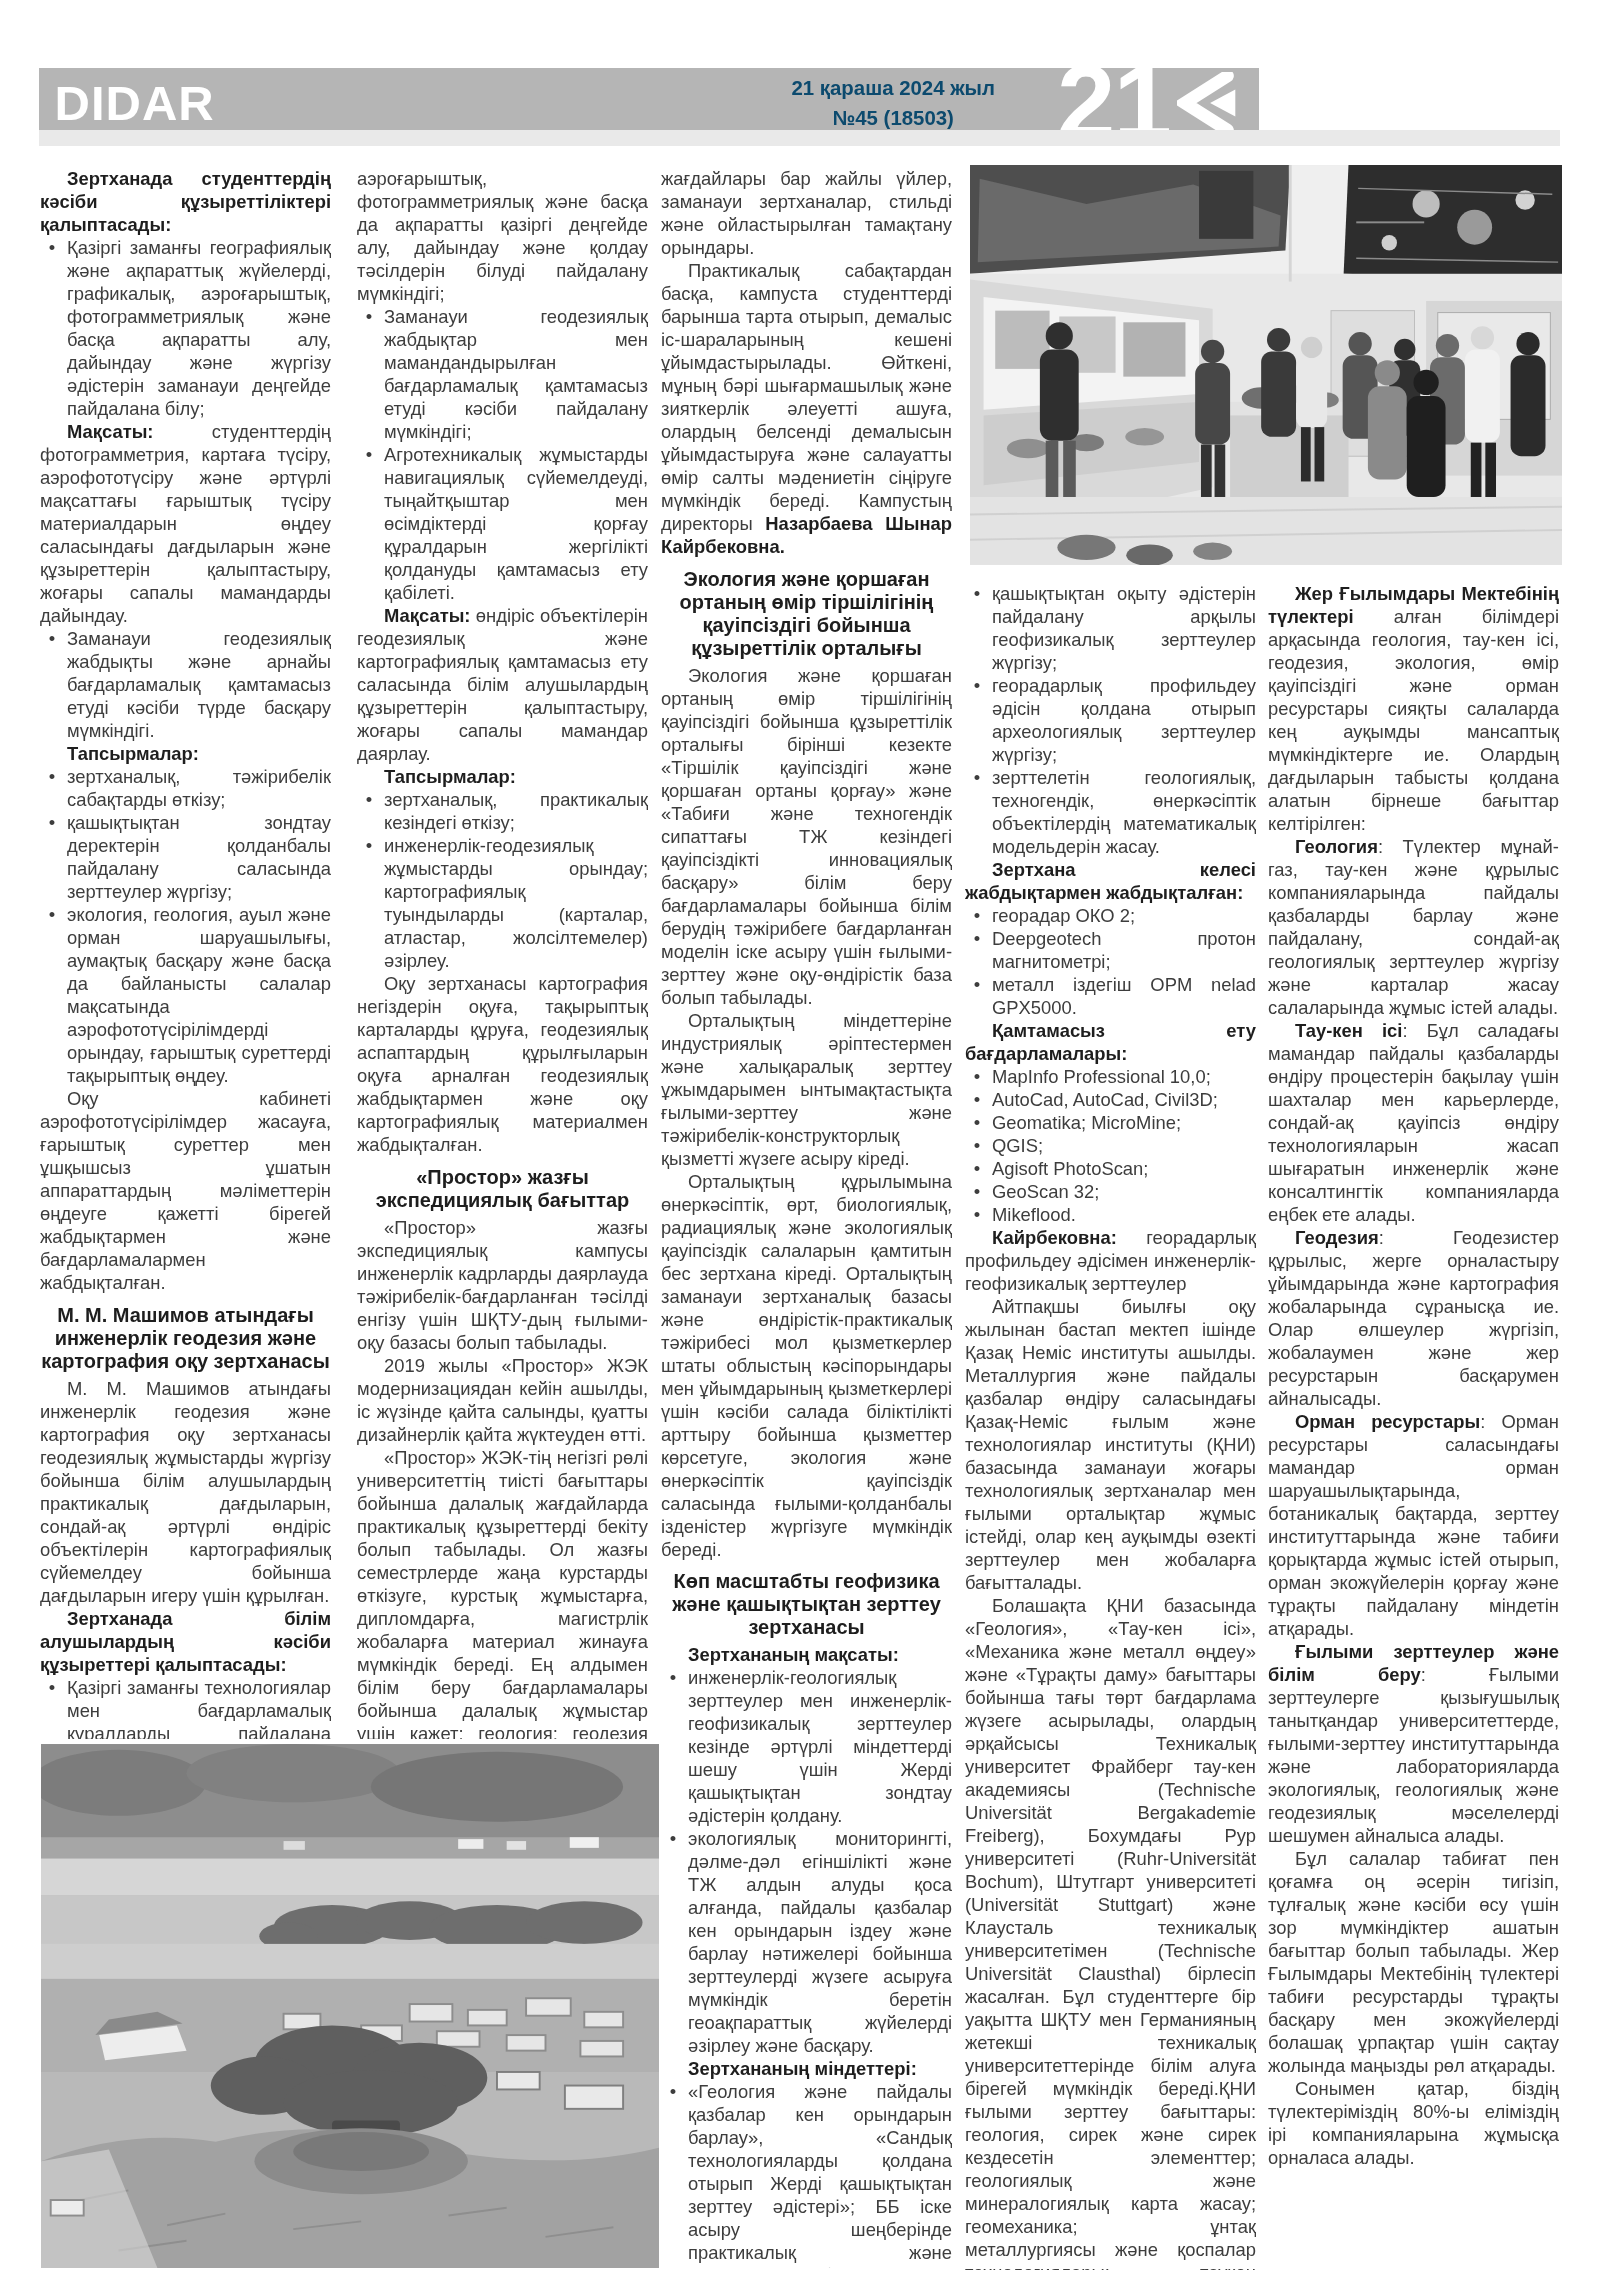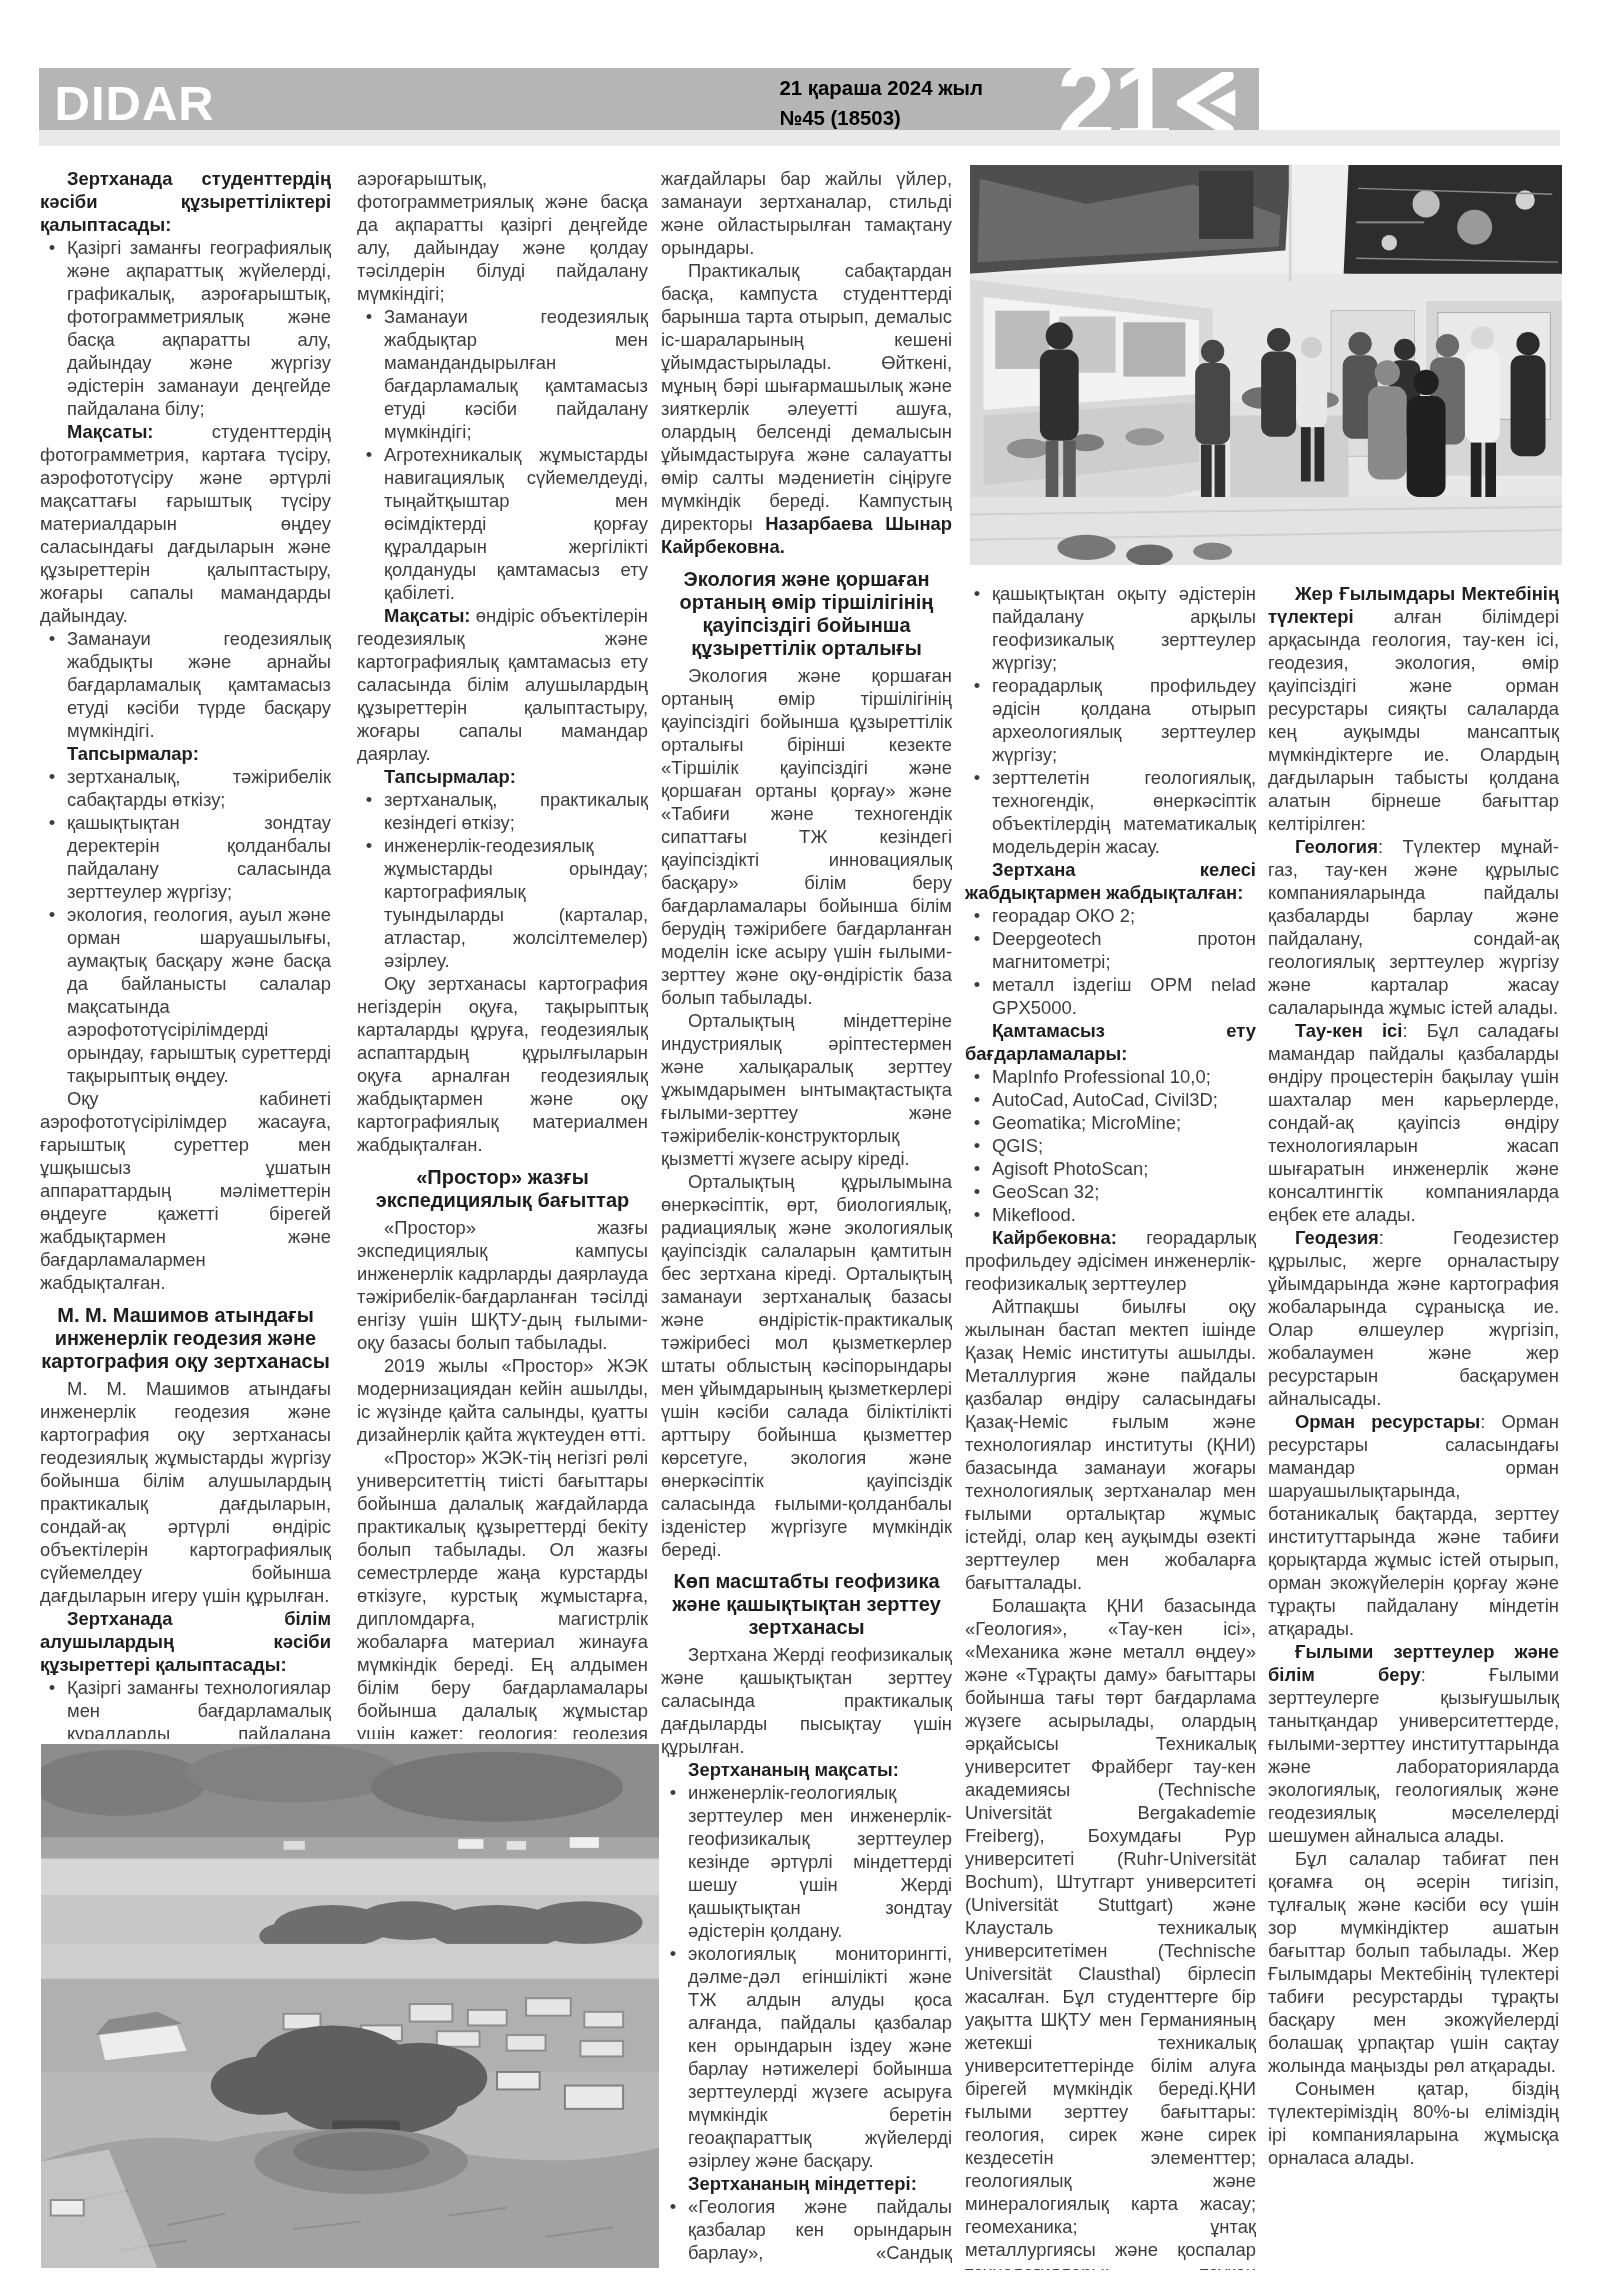--- a/index.html
+++ b/index.html
@@ -2,21 +2,21 @@
 <html><head>
 <meta charset="utf-8">
 <style>
   html,body{margin:0;padding:0;background:#ffffff;}
   #page{position:relative;width:1617px;height:2293px;background:#ffffff;overflow:hidden;
         font-family:"Liberation Sans","DejaVu Sans",sans-serif;}
   
   #band{position:absolute;left:39px;top:56px;width:1220px;height:70px;background:#b5b5b5;margin-top:12px;}
   #masthead{position:absolute;left:15.5px;top:9.7px;font-size:49px;font-weight:bold;
             color:#ffffff;letter-spacing:1px;line-height:50px;}
-  #hdr-meta{position:absolute;right:276px;top:4.9px;text-align:left;color:#000000;
+  #hdr-meta{position:absolute;right:264px;top:4.9px;text-align:center;color:#0c4a6e;
             font-size:20.4px;font-weight:bold;line-height:30px;}
   #hdr-num{position:absolute;right:89px;top:-13.6px;color:#ffffff;font-size:105px;
            font-weight:bold;line-height:97px;letter-spacing:-1.9px;}
   #hdr-arrow{position:absolute;right:9.7px;top:3.9px;}
   #strip{position:absolute;left:39px;top:130px;width:1521px;height:15.5px;background:#e9e9e9;}
   
   .photo{position:absolute;overflow:hidden;background:#dcdcdc;}
   #photo-top{left:970px;top:165px;width:592px;height:400px;}
   #photo-bottom{left:41px;top:1744px;width:618px;height:524px;}
   
@@ -263,21 +263,20 @@
       <p class="blk para"><span>«Простор» ЖЭК-тің негізгі рөлі университеттің тиісті бағыттары бойынша далалық жағдайларда практикалық құзыреттерді бекіту болып табылады. Ол жазғы семестрлерде жаңа курстарды өткізуге, курстық жұмыстарға, дипломдарға, магистрлік жобаларға материал жинауға мүмкіндік береді. Ең алдымен білім беру бағдарламалары бойынша далалық жұмыстар үшін қажет: геология; геодезия және картография; жерге орналастыру; кадастр; су ресурстары және сумен жабдықтау; орман ресурстары және орман шаруашылығы; қоршаған ортаны қорғау және өмір тіршілігінің қауіпсіздігі.</span></p>
     </div>
   <div id="col3" class="col">
       <p class="blk cont"><span>жағдайлары бар жайлы үйлер, заманауи зертханалар, стильді және ойластырылған тамақтану орындары.</span></p>
       <p class="blk para"><span>Практикалық сабақтардан басқа, кампуста студенттерді барынша тарта отырып, демалыс іс-шараларының кешені ұйымдастырылады. Өйткені, мұның бәрі шығармашылық және зияткерлік әлеуетті ашуға, олардың белсенді демалысын ұйымдастыруға және салауатты өмір салты мәдениетін сіңіруге мүмкіндік береді. Кампустың директоры </span><span class="bold">Назарбаева Шынар Кайрбековна.</span></p>
       <p class="blk heading"><span>Экология және қоршаған ортаның өмір тіршілігінің қауіпсіздігі бойынша құзыреттілік орталығы</span></p>
       <p class="blk para"><span>Экология және қоршаған ортаның өмір тіршілігінің қауіпсіздігі бойынша құзыреттілік орталығы бірінші кезекте «Тіршілік қауіпсіздігі және қоршаған ортаны қорғау» және «Табиғи және техногендік сипаттағы ТЖ кезіндегі қауіпсіздікті инновациялық басқару» білім беру бағдарламалары бойынша білім берудің тәжірибеге бағдарланған моделін іске асыру үшін ғылыми-зерттеу және оқу-өндірістік база болып табылады.</span></p>
       <p class="blk para"><span>Орталықтың міндеттеріне индустриялық әріптестермен және халықаралық зерттеу ұжымдарымен ынтымақтастықта ғылыми-зерттеу және тәжірибелік-конструкторлық қызметті жүзеге асыру кіреді.</span></p>
       <p class="blk para"><span>Орталықтың құрылымына өнеркәсіптік, өрт, биологиялық, радиациялық және экологиялық қауіпсіздік салаларын қамтитын бес зертхана кіреді. Орталықтың заманауи зертханалық базасы және өндірістік-практикалық тәжірибесі мол қызметкерлер штаты облыстың кәсіпорындары мен ұйымдарының қызметкерлері үшін кәсіби салада біліктілікті арттыру бойынша қызметтер көрсетуге, экология және өнеркәсіптік қауіпсіздік саласында ғылыми-қолданбалы ізденістер жүргізуге мүмкіндік береді.</span></p>
       <p class="blk heading"><span>Көп масштабты геофизика және қашықтықтан зерттеу зертханасы</span></p>
-      <p class="blk para"><span>Зертхана Жерді геофизикалық және қашықтықтан зерттеу саласында практикалық дағдыларды пысықтау үшін құрылған.</span></p>
       <p class="blk para"><span class="bold">Зертхананың мақсаты:</span></p>
       <p class="blk bullet"><span>инженерлік-геологиялық зерттеулер мен инженерлік-геофизикалық зерттеулер кезінде әртүрлі міндеттерді шешу үшін Жерді қашықтықтан зондтау әдістерін қолдану.</span></p>
       <p class="blk bullet"><span>экологиялық мониторингті, дәлме-дәл егіншілікті және ТЖ алдын алуды қоса алғанда, пайдалы қазбалар кен орындарын іздеу және барлау нәтижелері бойынша зерттеулерді жүзеге асыруға мүмкіндік беретін геоақпараттық жүйелерді әзірлеу және басқару.</span></p>
       <p class="blk para"><span class="bold">Зертхананың міндеттері:</span></p>
       <p class="blk bullet"><span>«Геология және пайдалы қазбалар кен орындарын барлау», «Сандық технологияларды қолдана отырып Жерді қашықтықтан зерттеу әдістері»; ББ іске асыру шеңберінде практикалық және зертханалық сабақтар өткізу,</span></p>
     </div>
   <div id="col4" class="col">
       <p class="blk bullet"><span>қашықтықтан оқыту әдістерін пайдалану арқылы геофизикалық зерттеулер жүргізу;</span></p>
       <p class="blk bullet"><span>георадарлық профильдеу әдісін қолдана отырып археологиялық зерттеулер жүргізу;</span></p>
       <p class="blk bullet"><span>зерттелетін геологиялық, техногендік, өнеркәсіптік объектілердің математикалық модельдерін жасау.</span></p>

